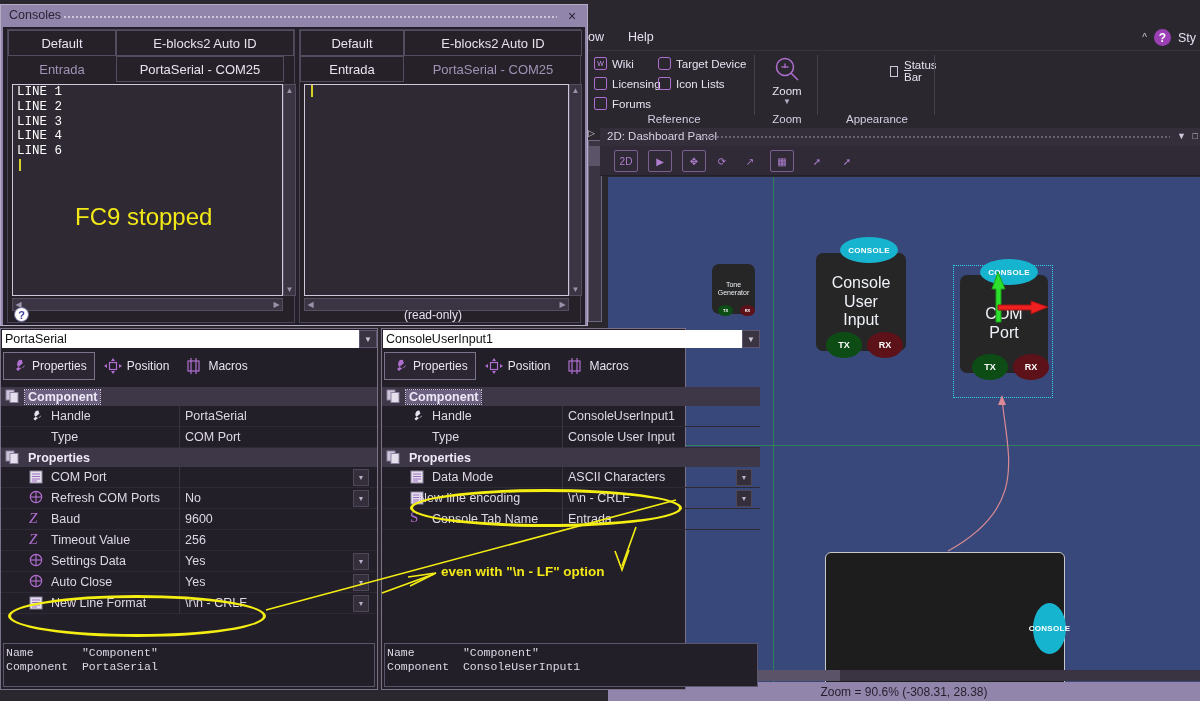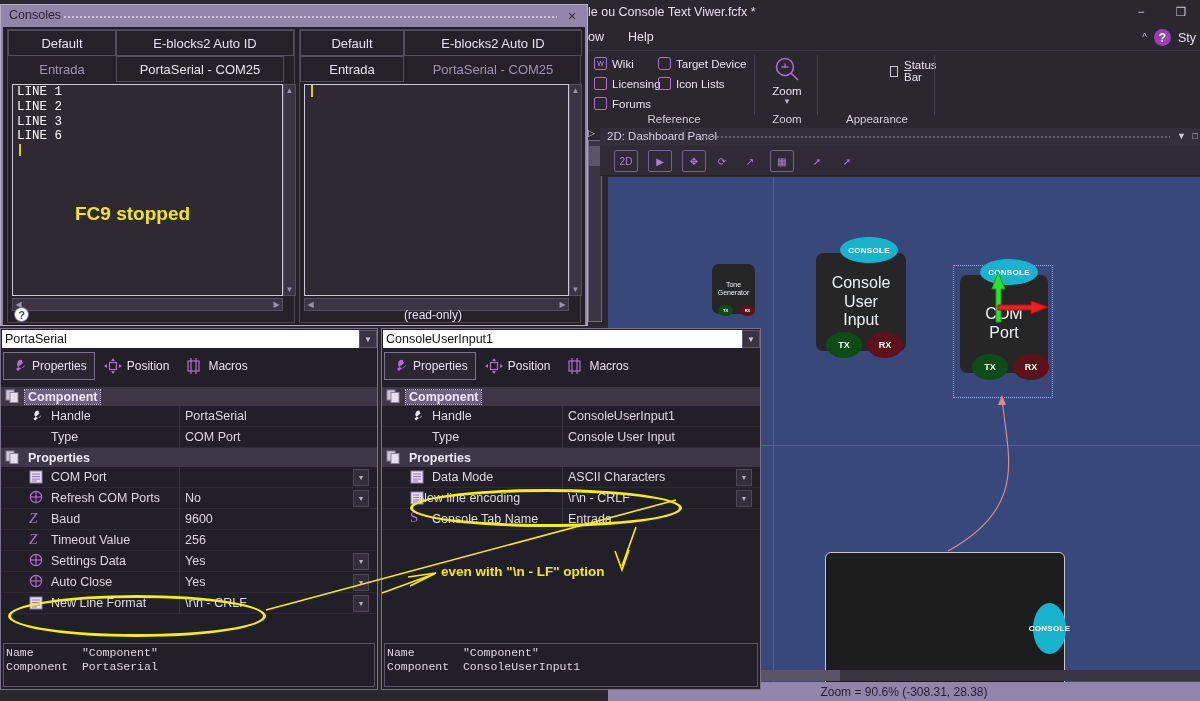--- a/index.html
+++ b/index.html
@@ -99,21 +99,21 @@
   .cons-pane { position:absolute; top:2px; height:294px; background:#262129; border:1px solid #4b4455; }
   .tabrow { position:absolute; left:0; width:100%; height:26px; display:flex; }
   .tab { flex:0 0 auto; height:26px; display:flex; align-items:center; justify-content:center;
          border:1px solid #534b5e; font-size:13px; color:#e8e2f0; background:#262129; }
   .tab.inactive { color:#a093b5; background:#231f28; border-color:#3d3746; }
   .tab.plain { border:none; background:transparent; }
   .console-text { position:absolute; background:#2e2932; border:1px solid #cfc7da; overflow:hidden;
         font-family:"Liberation Mono", monospace; font-size:12.5px; color:#ffffff; }
   .console-text .line { padding-left:4px; line-height:14.8px; white-space:pre; }
   .caret { display:inline-block; width:2px; height:12px; background:#d8d02a; vertical-align:-2px; margin-left:2px;}
-  .fc9 { position:absolute; left:62px; top:118px; color:#f2e818; font-weight:bold; font-size:19px; font-family:"Liberation Sans", sans-serif; }
+  .fc9 { position:absolute; left:62px; top:118px; color:#f2e818; font-weight:normal; font-size:24px; font-family:"Liberation Sans", sans-serif; }
   .vsb { position:absolute; width:13px; background:#3b3543; border:1px solid #554e60; }
   .vsb .a { position:absolute; left:0; width:11px; height:11px; display:flex; align-items:center; justify-content:center; color:#9b92ab; font-size:8px; }
   .hsb { position:absolute; height:13px; background:#3b3543; border:1px solid #554e60; }
   .hsb .a { position:absolute; top:0; width:11px; height:11px; display:flex; align-items:center; justify-content:center; color:#9b92ab; font-size:8px; }
   .readonly { position:absolute; font-size:12px; color:#e4def0; }
   .helpbtn { position:absolute; width:15px; height:15px; border-radius:50%; background:#ffffff; color:#3b3fa0;
         display:flex; align-items:center; justify-content:center; font-size:11px; font-weight:bold; border:1px solid #6b6b9c; }
 
   
   .pp { position:absolute; background:#231f28; border:1px solid #7b7289; }
@@ -142,27 +142,20 @@
   .anno-text { position:absolute; color:#f2e818; font-weight:bold; font-size:13.5px; font-family:"Liberation Sans", sans-serif; }
   svg.overlay { position:absolute; left:0; top:0; width:1200px; height:701px; pointer-events:none; }
 </style>
 </head>
 <body>
 
 <div id="root">
 
   <div class="app-window">
 
-    <div class="app-titlebar">
-      <div class="app-title">le ou Console Text Viwer.fcfx *</div>
-      <div class="win-btns">
-        <div class="win-btn">−</div>
-        <div class="win-btn">❐</div>
-      </div>
-    </div>
 
     <div class="app-menubar">
       <div class="menu-item" style="left:588px">ow</div>
       <div class="menu-item" style="left:628px">Help</div>
       <div class="menu-right">
         <span class="caret-up">^</span>
         <span class="help-dot">?</span>
         <span style="font-size:12.5px;color:#e5dff0">Sty</span>
       </div>
     </div>
@@ -342,20 +335,21 @@
           </div>
           <div class="tab" style="width:168px">
             <span>PortaSerial - COM25</span>
           </div>
         </div>
 
         <div class="console-text" style="left:4px; top:54px; width:271px; height:212px">
           <div class="line">LINE 1</div>
           <div class="line">LINE 2</div>
           <div class="line">LINE 3</div>
+          <div class="line">LINE 4</div>
           <div class="line">LINE 6</div>
           <div class="line"><span class="caret"></span></div>
           <div class="fc9">FC9 stopped</div>
         </div>
 
         <div class="vsb" style="left:275px; top:54px; width:13px; height:212px">
           <div class="a" style="top:0">▲</div>
           <div class="a" style="bottom:0">▼</div>
         </div>
         <div class="hsb" style="left:4px; top:268px; width:271px">
@@ -538,21 +532,21 @@
       <span class="pname" style="left:50px">New Line Format</span>
       <span class="vsep" style="left:178px"></span>
       <span class="pval" style="left:184px">\r\n - CRLF</span>
       <span class="pdrop" style="left:352px">▼</span>
     </div>
 
     <div class="pp-code" style="left:2px; top:314px; width:372px; height:44px">Name       "Component"
 Component  PortaSerial</div>
   </div>
 
-  <div class="pp" style="left:381px; top:328px; width:380px; height:362px">
+  <div class="pp" style="left:381px; top:328px; width:305px; height:362px">
     <div class="pp-combo" style="width:359px">ConsoleUserInput1</div>
     <div class="pp-combo-btn" style="left:360px">▼</div>
 
     <div class="pp-tabs" style="left:2px; top:21px; width:372px">
       <div class="pp-tab sel">
         <svg width="16" height="14" viewBox="0 0 16 14">
           <path d="M11 1 a4 4 0 1 0 3 5 l-7 6 -2 -2 7 -6 a4 4 0 0 1 -1 -3z" fill="#b06fd0"></path>
         </svg>
         <span>Properties</span>
       </div>

